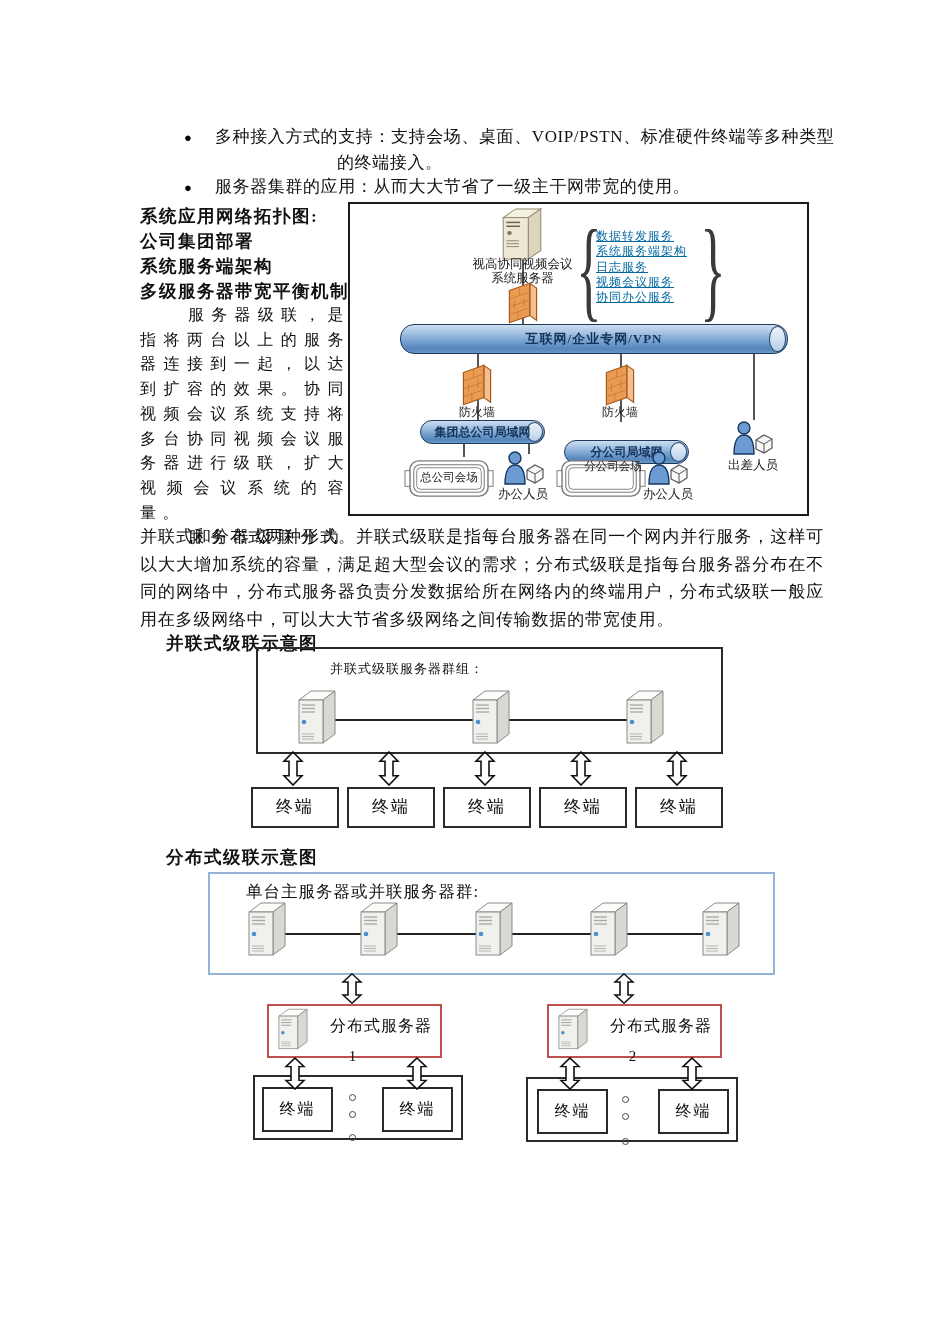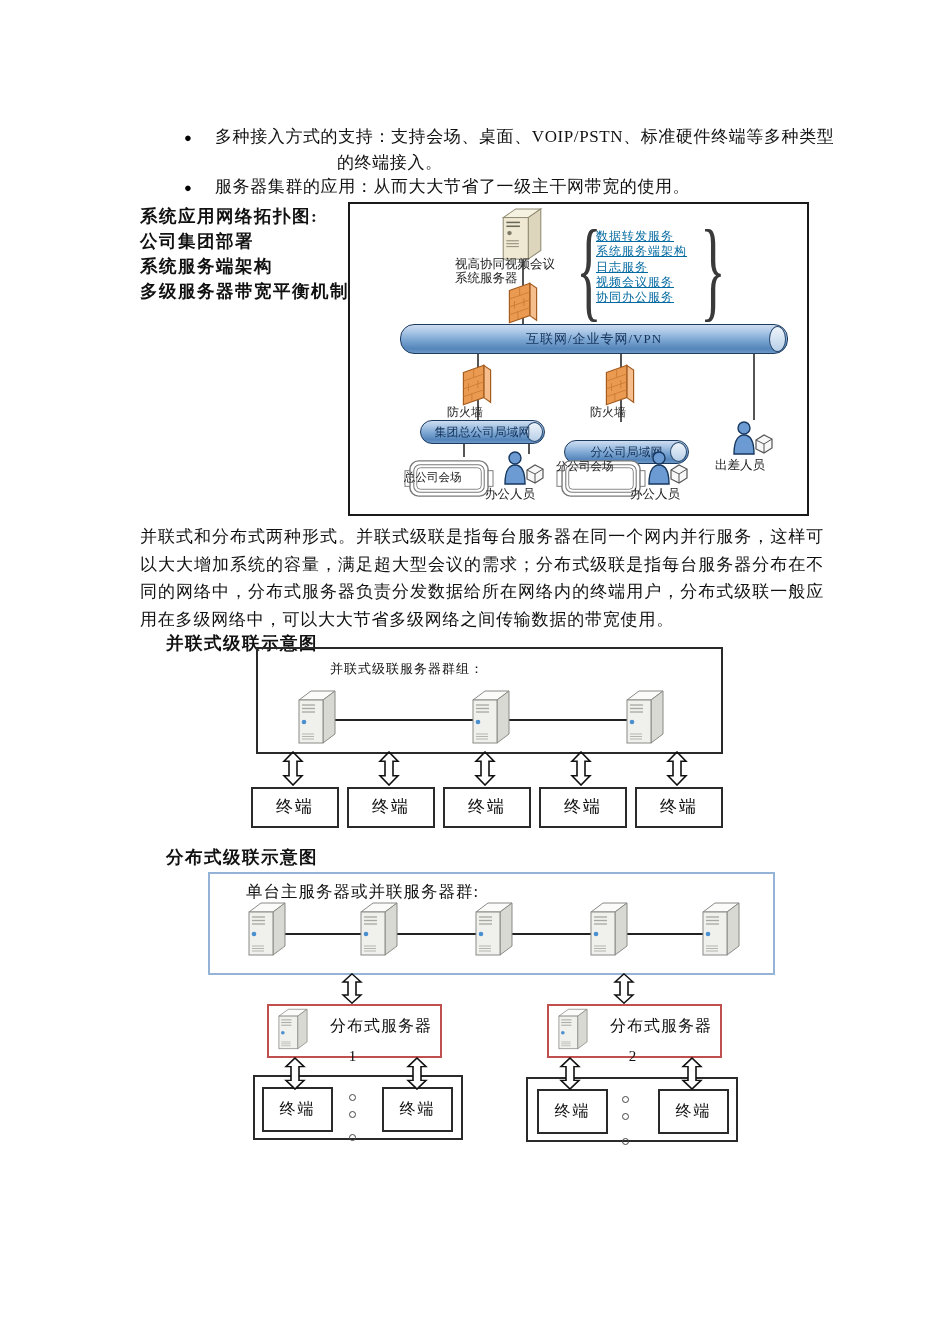--- a/index.html
+++ b/index.html
@@ -14,24 +14,24 @@
   .lpara div{text-align:justify;}
   .indent1{text-indent:48px;}
   .bodypara{position:absolute;left:140px;width:684px;font-size:17px;line-height:27.5px;
             letter-spacing:0.8px;text-align:justify;}
   .dheading{position:absolute;left:166px;font-size:17.5px;font-weight:bold;letter-spacing:1.5px;white-space:nowrap;}
   
   .topo-box{position:absolute;left:348px;top:202px;width:457px;height:310px;border:2px solid #1a1a1a;background:#fff;}
   .vline{position:absolute;width:1.5px;background:#555;z-index:1;}
   .hline{position:absolute;height:1.5px;background:#222;z-index:1;}
   .icon{position:absolute;z-index:2;}
-  .slabel{position:absolute;z-index:3;text-align:left;color:#222;}
+  .slabel{position:absolute;z-index:3;text-align:center;color:#222;}
   .cyl{position:absolute;z-index:2;border:1.3px solid #1d3a5f;border-radius:14px;
        background:linear-gradient(180deg,#cdddf0 0%,#a9c6e5 25%,#7aa5d2 55%,#5585ba 85%,#6b98c8 100%);
-       text-align:center;color:#15335a;font-weight:normal;}
+       text-align:center;color:#15335a;font-weight:bold;}
   .cyl .cap{position:absolute;right:1px;top:1px;bottom:1px;width:15px;border:1px solid #2a4a70;border-radius:50%;
        background:linear-gradient(180deg,#eef4fa,#b8cfe8);}
   .cyl .cyltext{position:relative;z-index:2;}
   .brace{position:absolute;z-index:2;font-size:96px;line-height:90px;font-weight:400;color:#3a3a3a;
          transform:scale(0.55,1.18);transform-origin:center;}
   .services{position:absolute;z-index:2;font-size:12px;line-height:15.3px;letter-spacing:1px;color:#0369a1;text-decoration:underline;}
   
   .frame{position:absolute;border:2px solid #2a2a2a;background:transparent;}
   .tbox{position:absolute;border:2px solid #2a2a2a;background:#fff;text-align:center;font-size:17px;letter-spacing:2px;}
   .arrow{position:absolute;z-index:2;}
@@ -106,20 +106,24 @@
   <span class="btxt" style="left:215px;top:125px">多种接入方式的支持：支持会场、桌面、VOIP/PSTN、标准硬件终端等多种类型</span>
   <span class="btxt" style="left:337px;top:151px">的终端接入。</span>
   <span class="bullet-dot" style="left:184px;top:180px">●</span>
   <span class="btxt" style="left:215px;top:175px">服务器集群的应用：从而大大节省了一级主干网带宽的使用。</span>
 
   <div class="lhead" style="top:204px">系统应用网络拓扑图:</div>
   <div class="lhead" style="top:229px">公司集团部署</div>
   <div class="lhead" style="top:254px">系统服务端架构</div>
   <div class="lhead" style="top:279px">多级服务器带宽平衡机制</div>
 
+  <div class="lpara">
+    <div class="indent1">服务器级联，是指将两台以上的服务器连接到一起，以达到扩容的效果。协同视频会议系统支持将多台协同视频会议服务器进行级联，扩大视频会议系统的容量。</div>
+    <div class="indent1">服务器级联分为</div>
+  </div>
 
   <div class="topo-box"></div>
 
   <div class="vline" style="left:522px;top:250px;height:76px"></div>
   <svg class="icon" style="left:498px;top:206px" width="48" height="56" viewBox="0 0 46 58" preserveAspectRatio="none">
       <use href="#sym-server-beige"></use>
     </svg>
   <div class="slabel" style="left:455px;top:257px;width:135px;font-size:12.5px;line-height:14px">
     <div>视高协同视频会议</div>
     <div>系统服务器</div>

